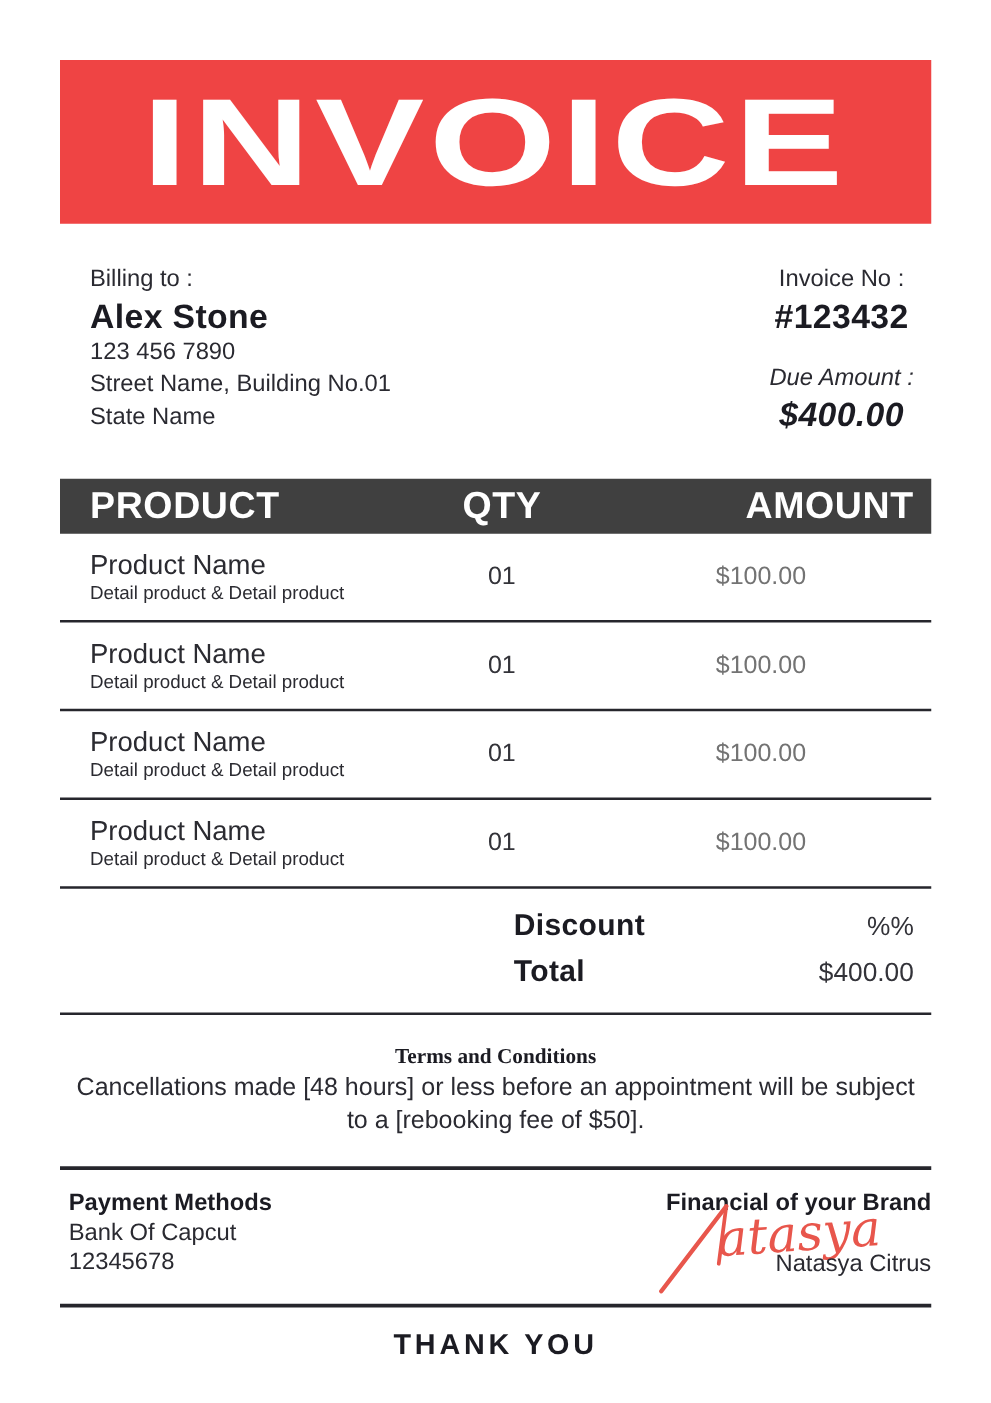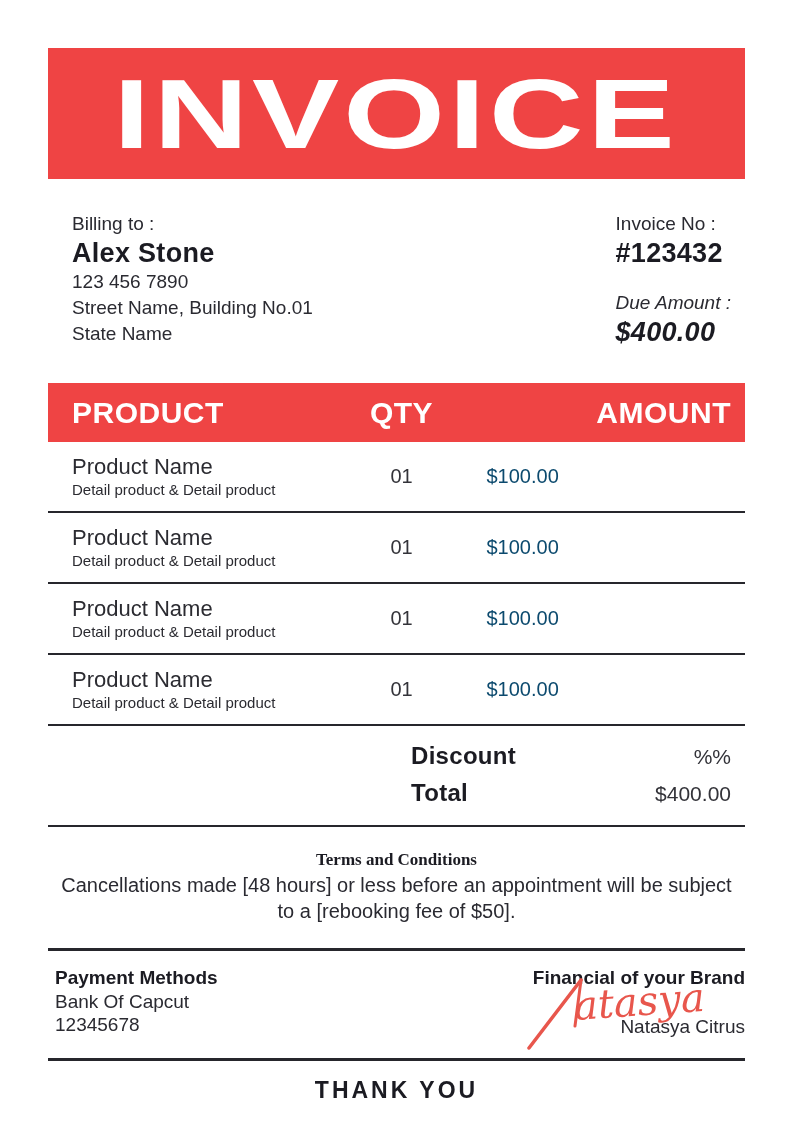--- a/index.html
+++ b/index.html
@@ -36,21 +36,21 @@
     line-height: 1;
   }
 
   
   .info-row {
     display: flex;
     justify-content: space-between;
     padding: 31px 14px 0 24px;
     height: 173px;
   }
-  .info-col-right { text-align: left; }
+  .info-col-right { text-align: center; }
   .info-label { font-size: 19px; color: #2a2a31; line-height: 27px; }
   .info-strong {
     font-size: 27px;
     font-weight: 700;
     letter-spacing: 0.3px;
     line-height: 32px;
     color: #1b1b22;
   }
   .contact-block { font-size: 19px; line-height: 26px; color: #2a2a31; }
   .due-block { margin-top: 20px; font-style: italic; }
@@ -58,38 +58,38 @@
   
   .tbl-grid {
     display: grid;
     grid-template-columns: 1fr 170px 1fr;
     align-items: center;
     padding-left: 24px;
     padding-right: 14px;
   }
   .tbl-header {
     margin-top: 31px;
-    height: 59px;
-    background: #ef4444;
+    height: 44px;
+    background: #404040;
     color: #ffffff;
     font-weight: 700;
     font-size: 30px;
     letter-spacing: 0.5px;
     gap: 28px;
   }
   .col-qty { text-align: center; }
   .col-amount { text-align: right; }
   .tbl-row {
     height: 71px;
     border-bottom: 2px solid #26262c;
   }
   .prod-name { font-size: 22px; color: #2b2b31; line-height: 26px; }
   .prod-detail { font-size: 15px; color: #2b2b31; line-height: 19px; }
   .cell-qty { text-align: center; font-size: 20px; color: #333339; }
-  .cell-amount { text-align: left; font-size: 20px; color: #0c4a6e; }
+  .cell-amount { text-align: center; font-size: 20px; color: #737373; }
 
   
   .totals {
     padding: 16px 14px 18px 24px;
     border-bottom: 2px solid #26262c;
   }
   .totals-line {
     display: flex;
     align-items: baseline;
     margin-bottom: 9px;

